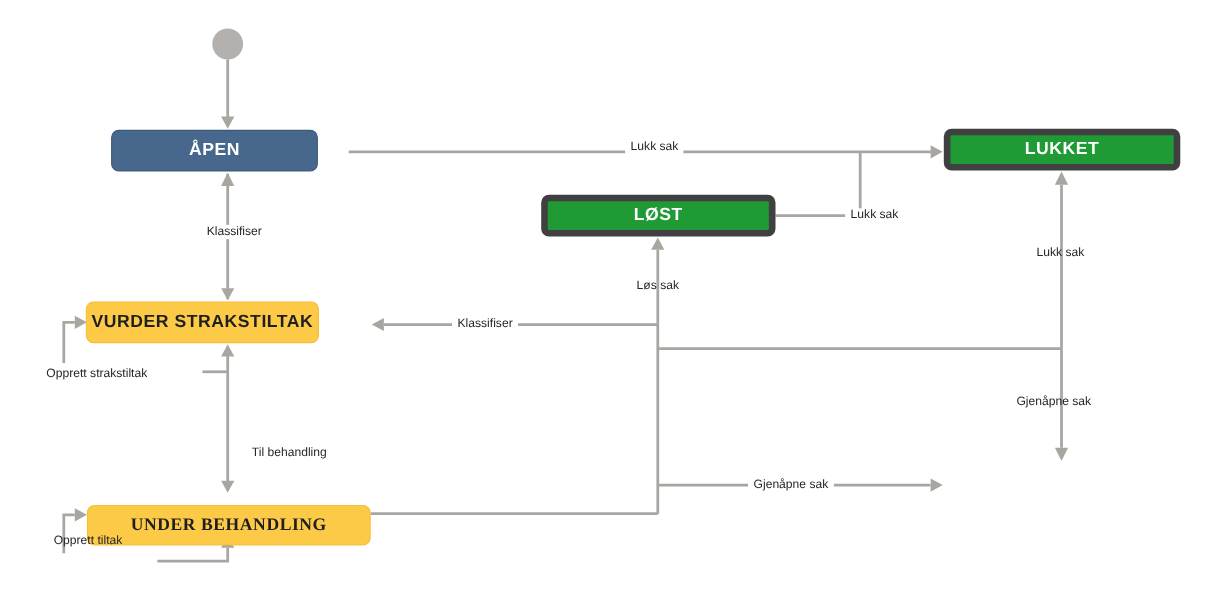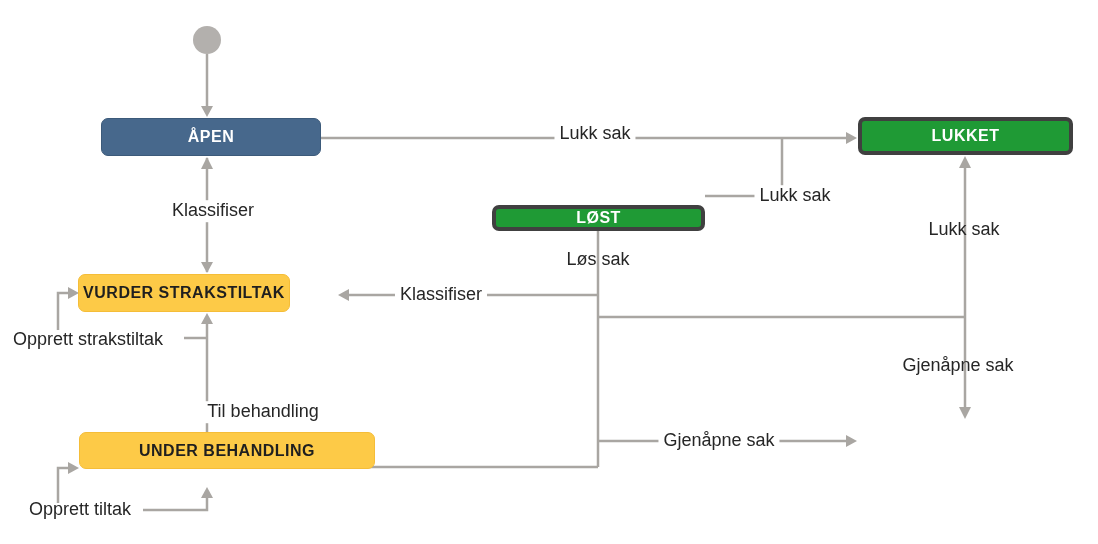--- a/index.html
+++ b/index.html
@@ -10,25 +10,25 @@
   .stage svg{position:absolute;left:0;top:0;}
   .edge line,.edge polyline{stroke:var(--edge,#a9a6a2);stroke-width:2.5;fill:none;}
   .edge polygon{fill:var(--edge,#a9a6a2);stroke:none;}
   .start-node{fill:var(--start-node,#b3b0ad);}
   .state{
     position:absolute;display:flex;align-items:center;justify-content:center;
     border-radius:7px;font-weight:bold;font-size:16px;letter-spacing:.5px;
     color:#ffffff;box-sizing:border-box;text-align:center;
   }
   .state.open{background:var(--state-open,#47688c);border:1px solid #3c5a7a;}
-  .state.done{background:var(--state-done,#1f9a35);border:4px solid #404040;}
+  .state.done{background:var(--state-done,#1f9a35);border:6px solid #404040;}
   .state.progress{background:var(--state-progress,#fdca47);border:1px solid #f5bd38;color:#1f1f1f;}
   .edge-label{
     position:absolute;transform:translate(-50%,-50%);
-    font-size:18px;color:#262626;white-space:nowrap;line-height:1.2;
+    font-size:11px;color:#262626;white-space:nowrap;line-height:1.2;
   }
   .edge-label.bg{background:#ffffff;padding:0 5px;}
 </style>
 </head>
 <body>
 
 <div class="stage">
 
   <svg width="1098" height="544" viewBox="0 0 1098 544">
 
@@ -99,41 +99,41 @@
     </g>
 
     <g class="edge">
       <polyline points="58,503 58,468 68,468"></polyline>
       <polygon points="68,462 68,474 79,468"></polygon>
       <polyline points="143,510 207,510 207,498"></polyline>
       <polygon points="201,498 213,498 207,487"></polygon>
     </g>
   </svg>
 
-  <div class="state open" style="left:101px;top:118px;width:220px;height:38px;">
+  <div class="state open" style="left:101px;top:118px;width:188px;height:38px;">
       <span>ÅPEN</span>
     </div>
   <div class="state done" style="left:858px;top:117px;width:215px;height:38px;">
       <span>LUKKET</span>
     </div>
-  <div class="state done" style="left:492px;top:177px;width:213px;height:26px;margin-top:28px;">
+  <div class="state done" style="left:492px;top:177px;width:213px;height:38px;">
       <span>LØST</span>
     </div>
   <div class="state progress" style="left:78px;top:274px;width:212px;height:38px;">
       <span>VURDER STRAKSTILTAK</span>
     </div>
-  <div class="state progress" style="left:79px;top:432px;width:296px;height:37px;">
+  <div class="state progress" style="left:79px;top:459px;width:258px;height:37px;font-family:Liberation Serif, serif;">
       <span>UNDER BEHANDLING</span>
     </div>
 
   <div class="edge-label bg" style="left:213px;top:211px;">Klassifiser</div>
   <div class="edge-label bg" style="left:595px;top:134px;">Lukk sak</div>
   <div class="edge-label bg" style="left:795px;top:196px;">Lukk sak</div>
   <div class="edge-label" style="left:964px;top:230px;">Lukk sak</div>
   <div class="edge-label" style="left:598px;top:260px;">Løs sak</div>
   <div class="edge-label bg" style="left:441px;top:295px;">Klassifiser</div>
   <div class="edge-label" style="left:958px;top:366px;">Gjenåpne sak</div>
   <div class="edge-label bg" style="left:719px;top:441px;">Gjenåpne sak</div>
   <div class="edge-label bg" style="left:219px;top:412px;margin-left:44px;">Til behandling</div>
   <div class="edge-label" style="left:88px;top:340px;">Opprett strakstiltak</div>
-  <div class="edge-label" style="left:80px;top:510px;">Opprett tiltak</div>
+  <div class="edge-label" style="left:80px;top:492px;">Opprett tiltak</div>
 
 </div>
 
 </body></html>

